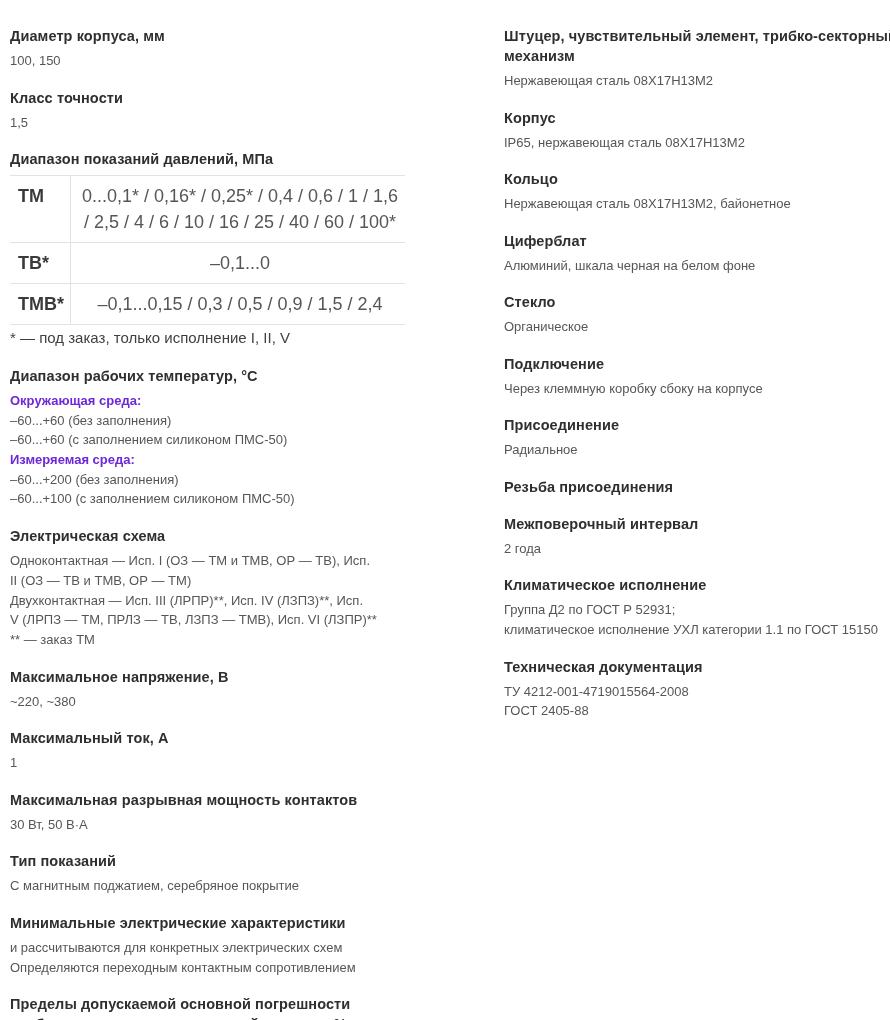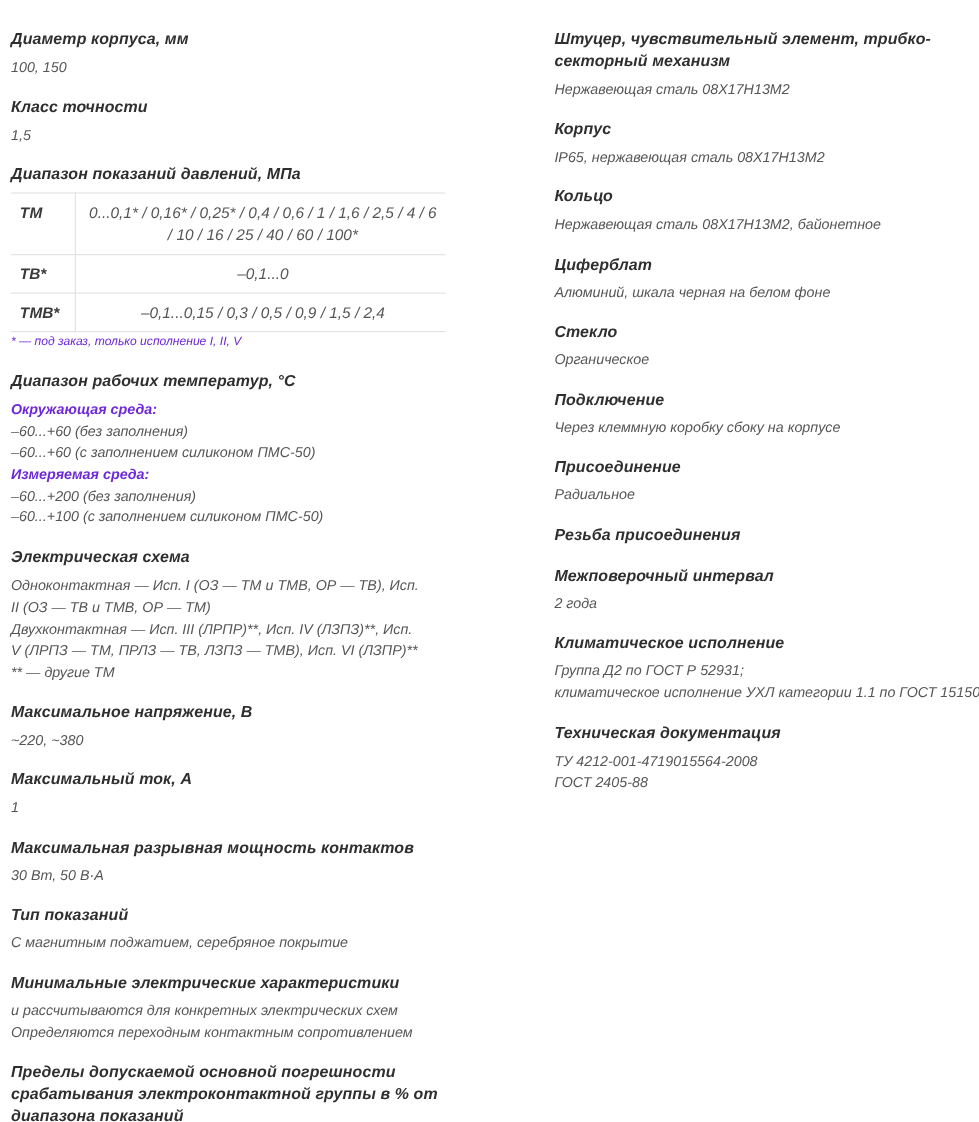--- a/index.html
+++ b/index.html
@@ -14,21 +14,20 @@
     color: #4a4a4a;
     font-size: 13px;
     overflow: hidden;
   }
   .page {
     position: relative;
     width: 890px;
     height: 868px;
     box-sizing: border-box;
     padding: 26px 20px 0 10px;
-    font-style: italic;
   }
   .columns {
     display: flex;
     align-items: flex-start;
   }
   .col-left {
     width: 395px;
     flex: 0 0 395px;
   }
   .col-gap {
@@ -65,21 +64,21 @@
     font-weight: bold;
     color: #6d28d9;
     line-height: 1.5;
     display: block;
   }
   
   table.range-table {
     border-collapse: collapse;
     width: 100%;
     margin: 6px 0 2px 0;
-    font-size: 14px;
+    font-size: 18px;
   }
   table.range-table td {
     border-bottom: 1px solid #e2e2e2;
     padding: 7px 6px 7px 0;
     vertical-align: top;
     color: #565656;
     line-height: 1.45;
   }
   table.range-table tr:first-child td {
     border-top: 1px solid #e2e2e2;
@@ -90,22 +89,22 @@
     color: #3a3a3a;
     padding-left: 8px;
     border-right: 1px solid #e2e2e2;
     white-space: nowrap;
   }
   table.range-table td.desc {
     padding-left: 10px;
     text-align: center;
   }
   .footnote {
-    font-size: 11px;
-    color: #6d28d9;
+    font-size: 15px;
+    color: #404040;
     margin-top: 1px;
     line-height: 1.45;
   }
   .multi {
     line-height: 1.52;
   }
 </style>
 </head>
 <body>
 
@@ -161,21 +160,21 @@
         </p>
       </div>
 
       <div class="block">
         <h3 class="term">Электрическая схема</h3>
         <p class="val multi">
           <span class="line">Одноконтактная — Исп. I (ОЗ — ТМ и ТМВ, ОР — ТВ), Исп.</span>
           <span class="line">II (ОЗ — ТВ и ТМВ, ОР — ТМ)</span>
           <span class="line">Двухконтактная — Исп. III (ЛРПР)**, Исп. IV (ЛЗПЗ)**, Исп.</span>
           <span class="line">V (ЛРПЗ — ТМ, ПРЛЗ — ТВ, ЛЗПЗ — ТМВ), Исп. VI (ЛЗПР)**</span>
-          <span class="line">** — другие ТМ</span>
+          <span class="line">** — заказ ТМ</span>
         </p>
       </div>
 
       <div class="block">
         <h3 class="term">Максимальное напряжение, В</h3>
         <p class="val">
           <span class="line">~220, ~380</span>
         </p>
       </div>
 

